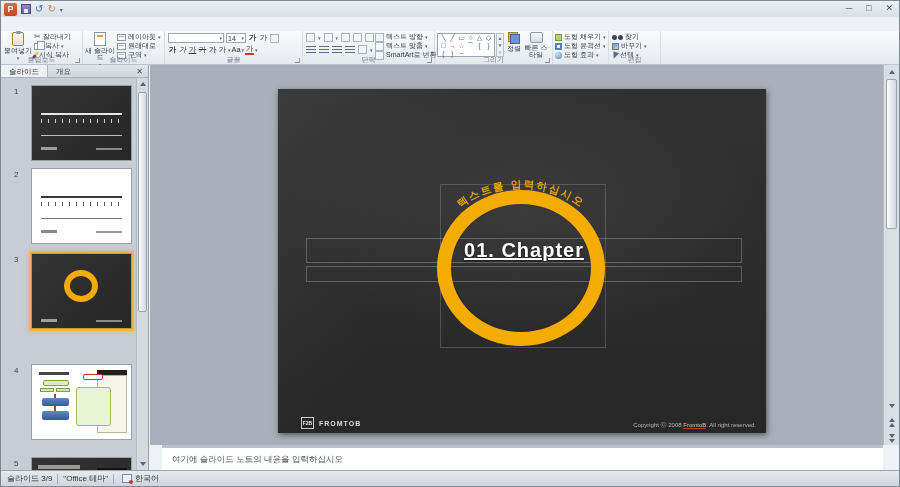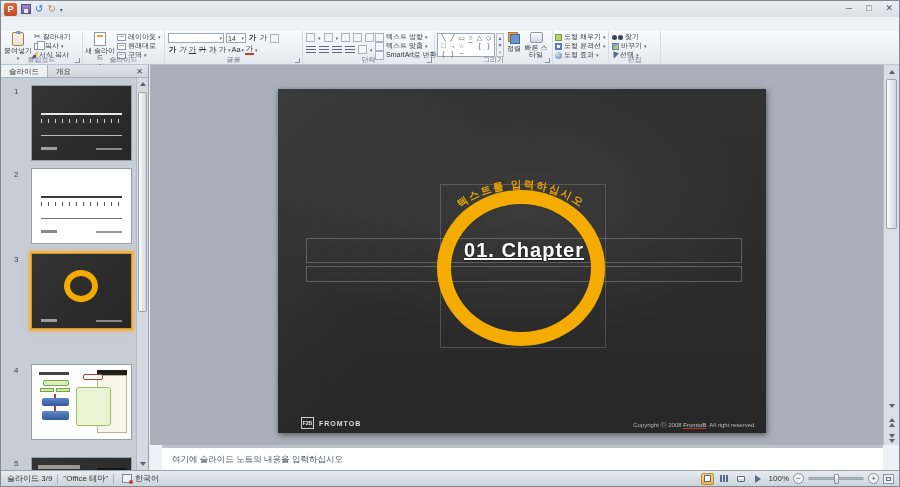--- a/index.html
+++ b/index.html
@@ -505,36 +505,15 @@
 
   <div class="status">
     <div class="st-left">
       <span>슬라이드 3/9</span>
       <span class="st-sep"></span>
       <span>"Office 테마"</span>
       <span class="st-sep"></span>
       <span class="spell-ic"></span>
       <span>한국어</span>
     </div>
-    <div class="st-right">
-      <span class="view-btn on">
-          <span class="vb-norm"></span>
-        </span>
-      <span class="view-btn">
-          <span class="vb-grid"></span>
-        </span>
-      <span class="view-btn">
-          <span class="vb-read"></span>
-        </span>
-      <span class="view-btn">
-          <span class="vb-show"></span>
-        </span>
-      <span>100%</span>
-      <span class="zoom-circle">−</span>
-      <span class="zoom-track">
-          <span class="zoom-thumb"></span>
-        </span>
-      <span class="zoom-circle">+</span>
-      <span class="fit-ic"></span>
-    </div>
   </div>
 
 </div>
 
 </body></html>

